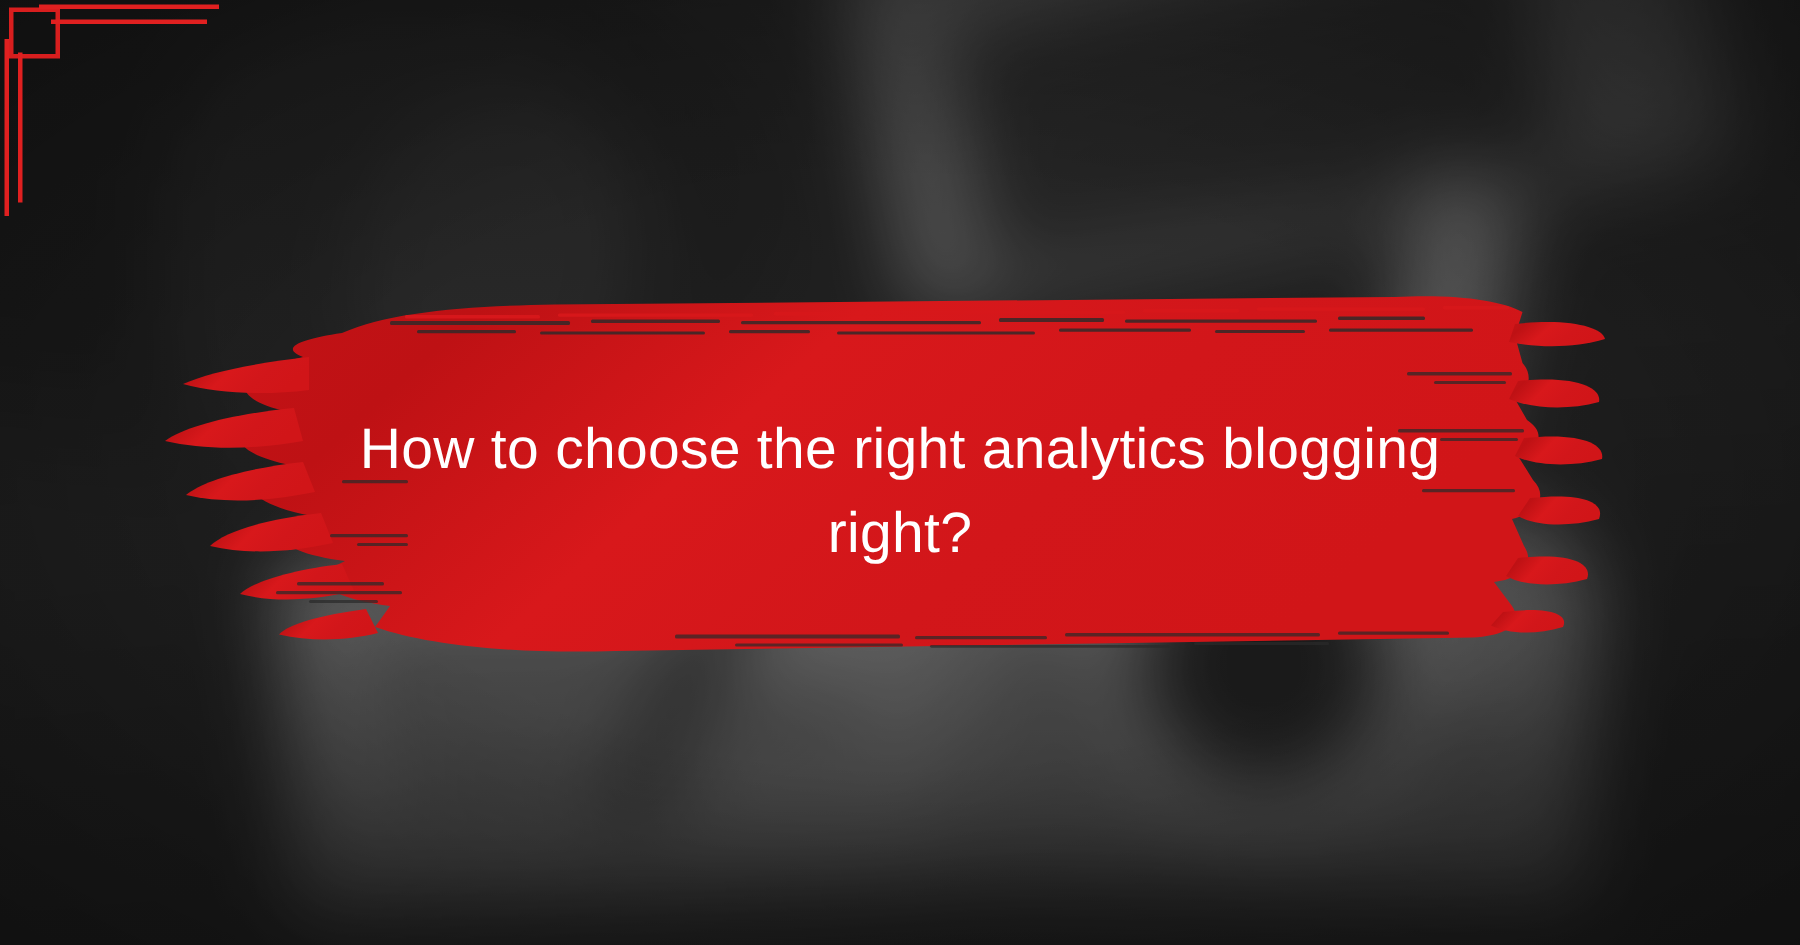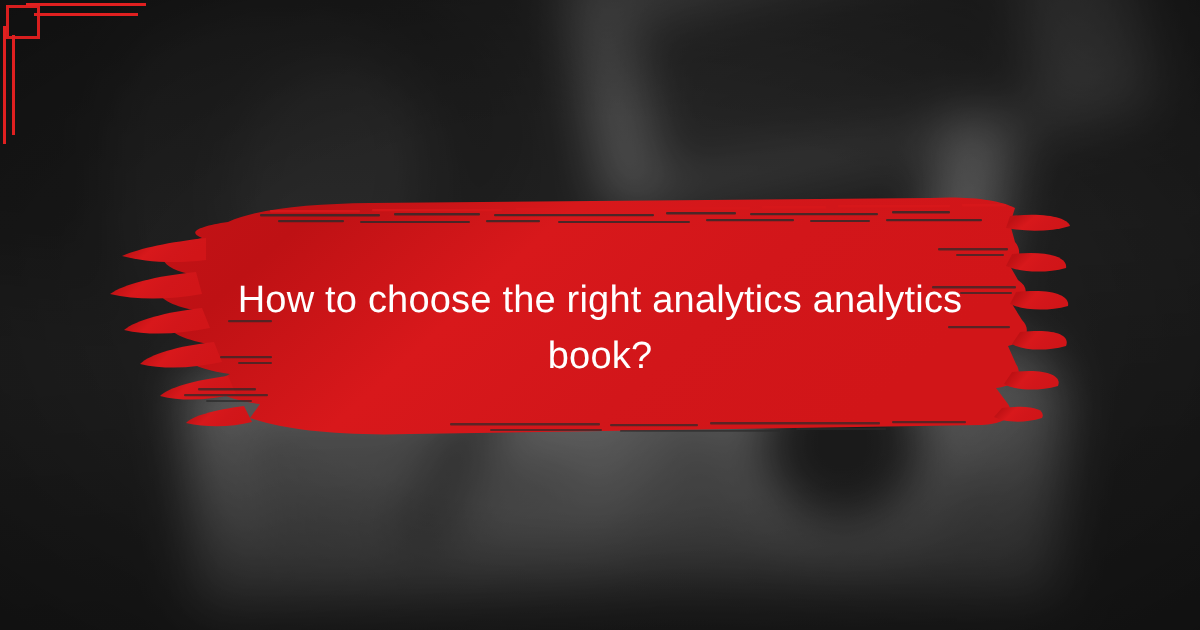--- a/index.html
+++ b/index.html
@@ -302,21 +302,21 @@
       <g fill="#2A2A2A" opacity="0.72">
         <rect x="828" y="68" width="70" height="2.4" rx="1"></rect>
         <rect x="846" y="74" width="48" height="2.0" rx="1"></rect>
         <rect x="822" y="106" width="84" height="2.4" rx="1"></rect>
         <rect x="850" y="112" width="52" height="2.0" rx="1"></rect>
         <rect x="838" y="146" width="62" height="2.2" rx="1"></rect>
       </g>
     </svg>
   </div>
 
-  <div class="title">How to choose the right analytics analytics book?</div>
+  <div class="title">How to choose the right analytics blogging right?</div>
 
   <div class="corner">
     <div class="cl tl-sq"></div>
     <div class="cl tl-h1"></div>
     <div class="cl tl-h2"></div>
     <div class="cl tl-v1"></div>
     <div class="cl tl-v2"></div>
   </div>
 
   <div class="corner">

